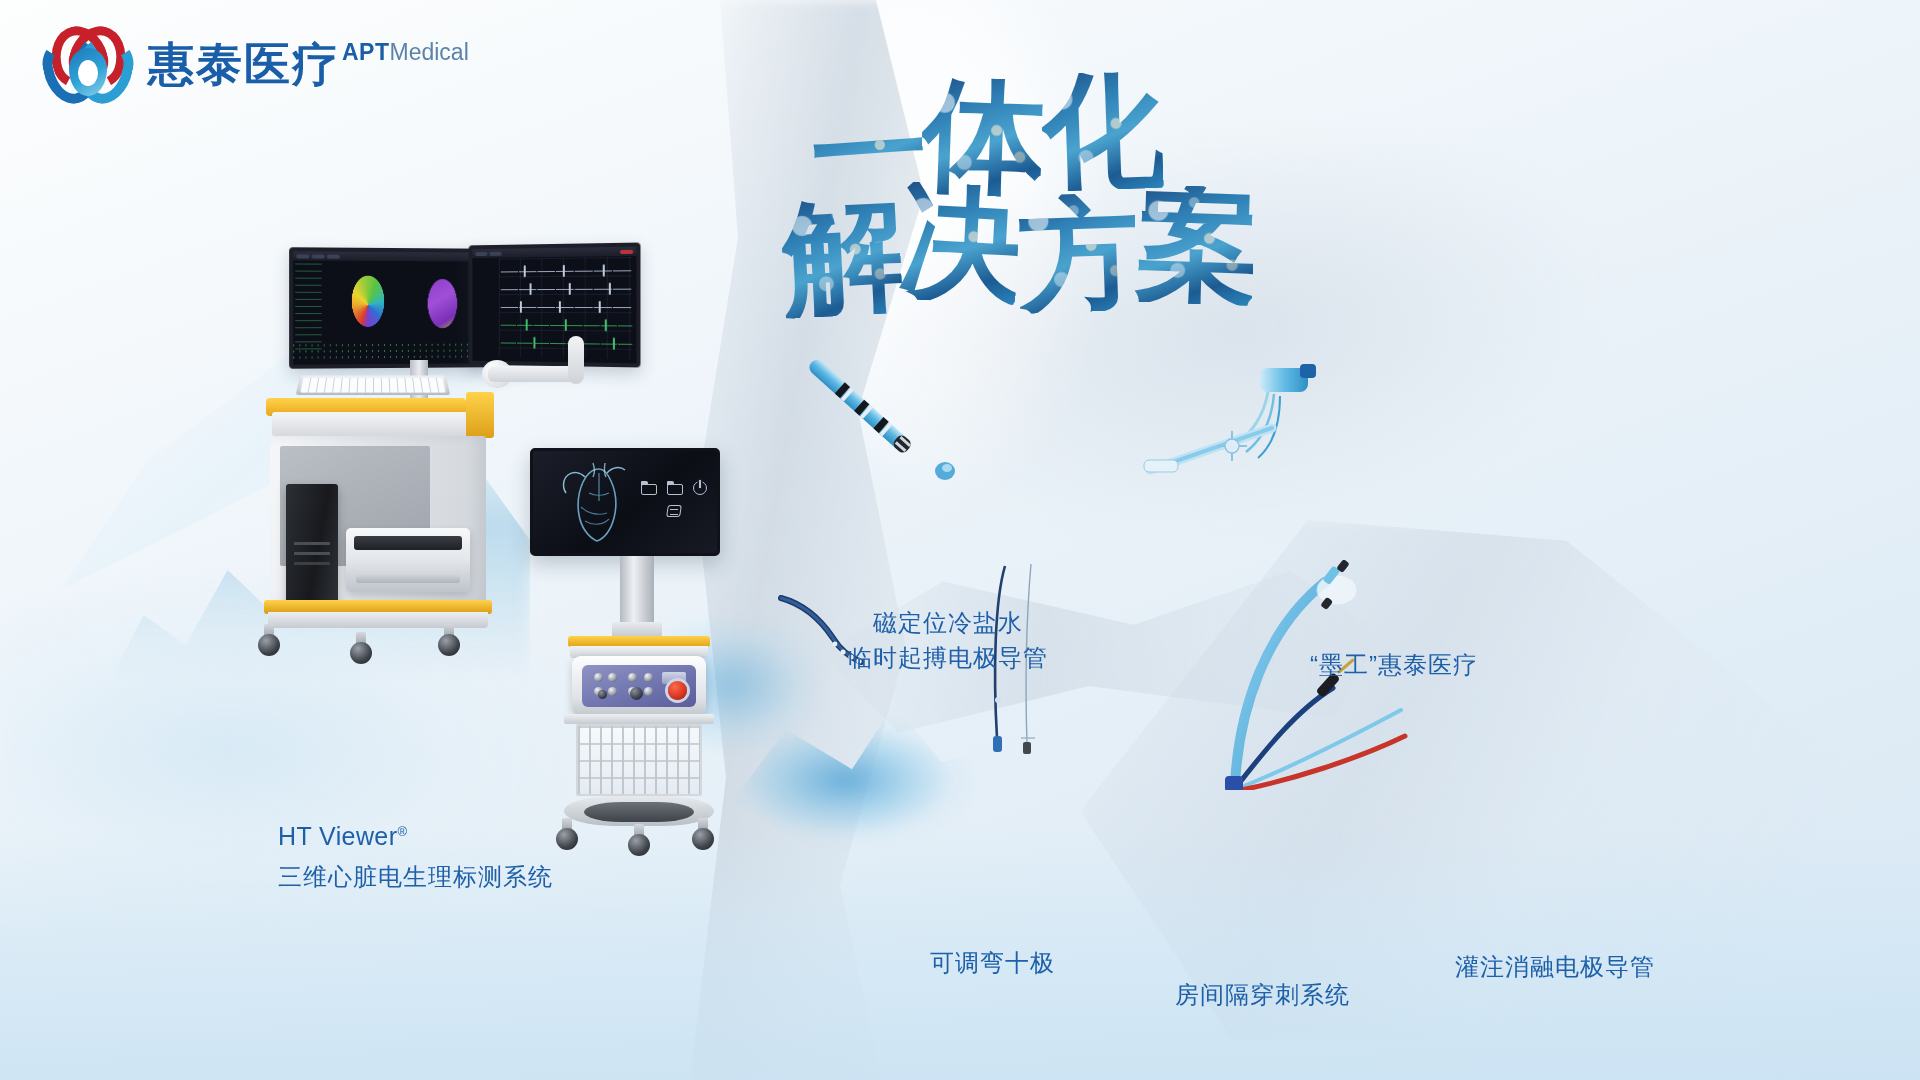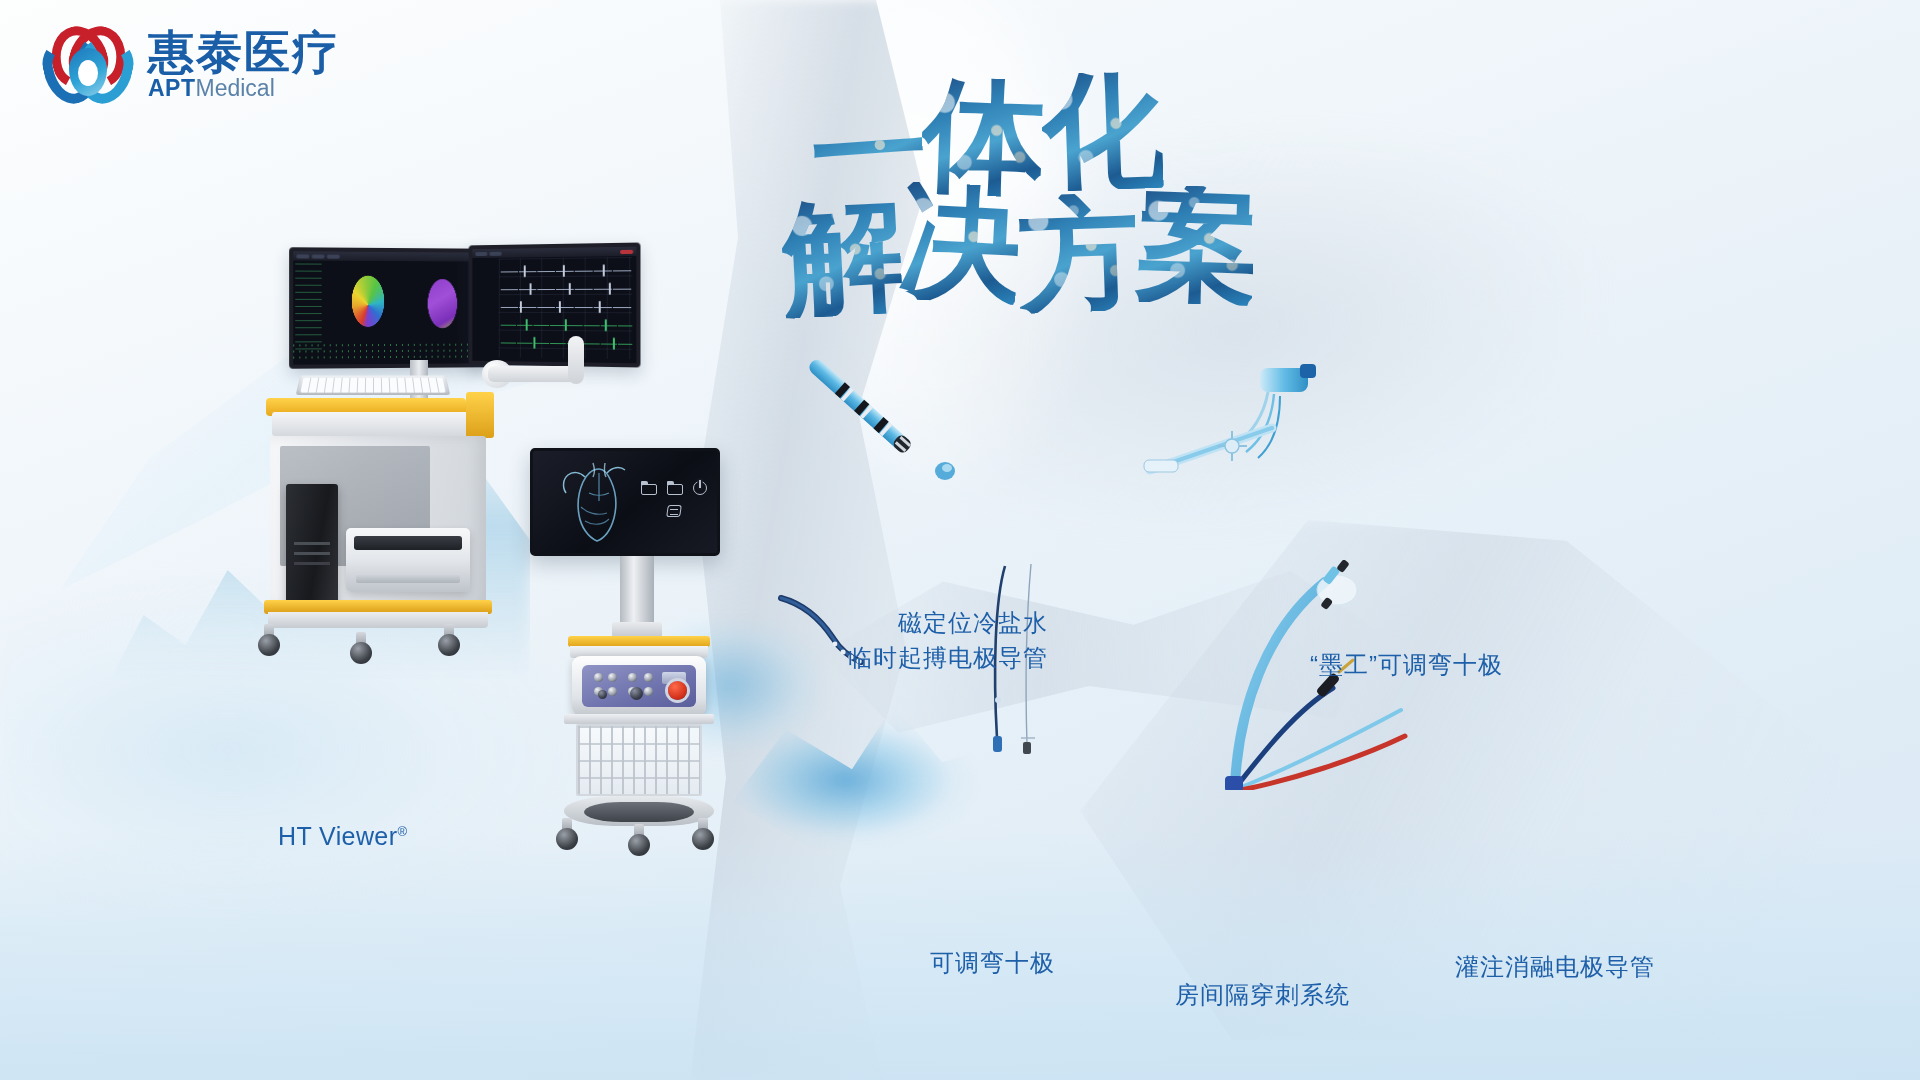--- a/index.html
+++ b/index.html
@@ -93,21 +93,21 @@
   .lm-blue-r{ left:36px; top:16px; border-color:#2b9fd4; border-top-color:transparent; transform:rotate(12deg); }
   .lm-core{
     position:absolute; left:27px; top:26px; width:38px; height:48px;
     border-radius:50% 50% 50% 50%/44% 44% 56% 56%;
     background:linear-gradient(150deg,#1e78bb,#2ea3d6 55%,#8fd0ea);
   }
   .lm-core:after{
     content:""; position:absolute; left:9px; top:12px; width:20px; height:26px;
     border-radius:50%; background:#fff;
   }
-  .logo-text{ display:flex; flex-direction:column; gap:2px; }
+  .logo-text{ display:flex; flex-direction:row; gap:2px; }
   .logo-cn{ font-size:46px; font-weight:700; color:#1b5ea8; letter-spacing:2px; line-height:1; }
   .logo-en{ font-size:23px; line-height:1; }
   .logo-en b{ color:#1b5ea8; font-weight:800; letter-spacing:.5px; }
   .logo-en span{ color:#5b82a8; font-weight:400; }
 
   
   #headline{ position:absolute; left:960px; top:38px; width:640px; height:300px; }
   .cal{
     font-family:"DejaVu Serif","Liberation Serif",serif;
     font-weight:700;
@@ -282,21 +282,21 @@
 
   
   .prod{ position:absolute; pointer-events:none; }
   #p-ablation{ left:800px; top:358px; width:160px; height:130px; }
   #p-sheath{ left:1140px; top:362px; width:210px; height:140px; }
   #p-decapolar{ left:775px; top:590px; width:100px; height:80px; }
   #p-transseptal{ left:985px; top:560px; width:70px; height:200px; }
   #p-pacing{ left:1215px; top:560px; width:230px; height:230px; }
 
   
-  .lbl{ position:absolute; color:#1d5fa8; text-align:right; line-height:1.45;
+  .lbl{ position:absolute; color:#1d5fa8; text-align:center; line-height:1.45;
         font-size:23px; letter-spacing:1px; white-space:nowrap; }
   .lbl.big{ font-size:24px; }
   #lbl-viewer{ left:278px; top:818px; text-align:left; }
   #lbl-viewer .en{ font-size:25px; letter-spacing:.4px; }
   #lbl-viewer .en sup{ font-size:13px; }
   #lbl-viewer .cn{ font-size:24px; margin-top:6px; letter-spacing:1px; }
   #lbl-ablation{ left:848px; top:606px; }
   #lbl-sheath{ left:1310px; top:648px; }
   #lbl-deca{ left:930px; top:946px; }
   #lbl-trans{ left:1175px; top:978px; }
@@ -570,29 +570,30 @@
       <rect x="108" y="112" width="10" height="26" rx="4" fill="#1b1d22" transform="rotate(42 113 125)"></rect>
       <path d="M124 112 l14 -12" stroke="#c9a33a" stroke-width="3" stroke-linecap="round"></path>
       <path d="M24 228 C 70 210, 130 180, 186 150" stroke="#7ec8ea" stroke-width="4" fill="none" stroke-linecap="round"></path>
       <path d="M26 230 C 76 220, 140 200, 190 176" stroke="#c7342a" stroke-width="5" fill="none" stroke-linecap="round"></path>
       <rect x="10" y="216" width="18" height="16" rx="4" fill="#2b4fa8"></rect>
     </svg>
   </div>
 
   <div class="lbl" id="lbl-viewer">
     <div class="en"><span>HT Viewer</span><sup>®</sup></div>
+    <div class="cn">三维心脏电生理标测系统</div>
   </div>
 
   <div class="lbl big" id="lbl-ablation">
     <div>磁定位冷盐水</div>
     <div>临时起搏电极导管</div>
   </div>
 
   <div class="lbl big" id="lbl-sheath">
-    <div>“墨工”可调弯十极</div>
+    <div>“墨工”惠泰医疗</div>
   </div>
 
   <div class="lbl big" id="lbl-deca">
     <div>可调弯十极</div>
   </div>
 
   <div class="lbl big" id="lbl-trans">
     <div>房间隔穿刺系统</div>
   </div>
 

